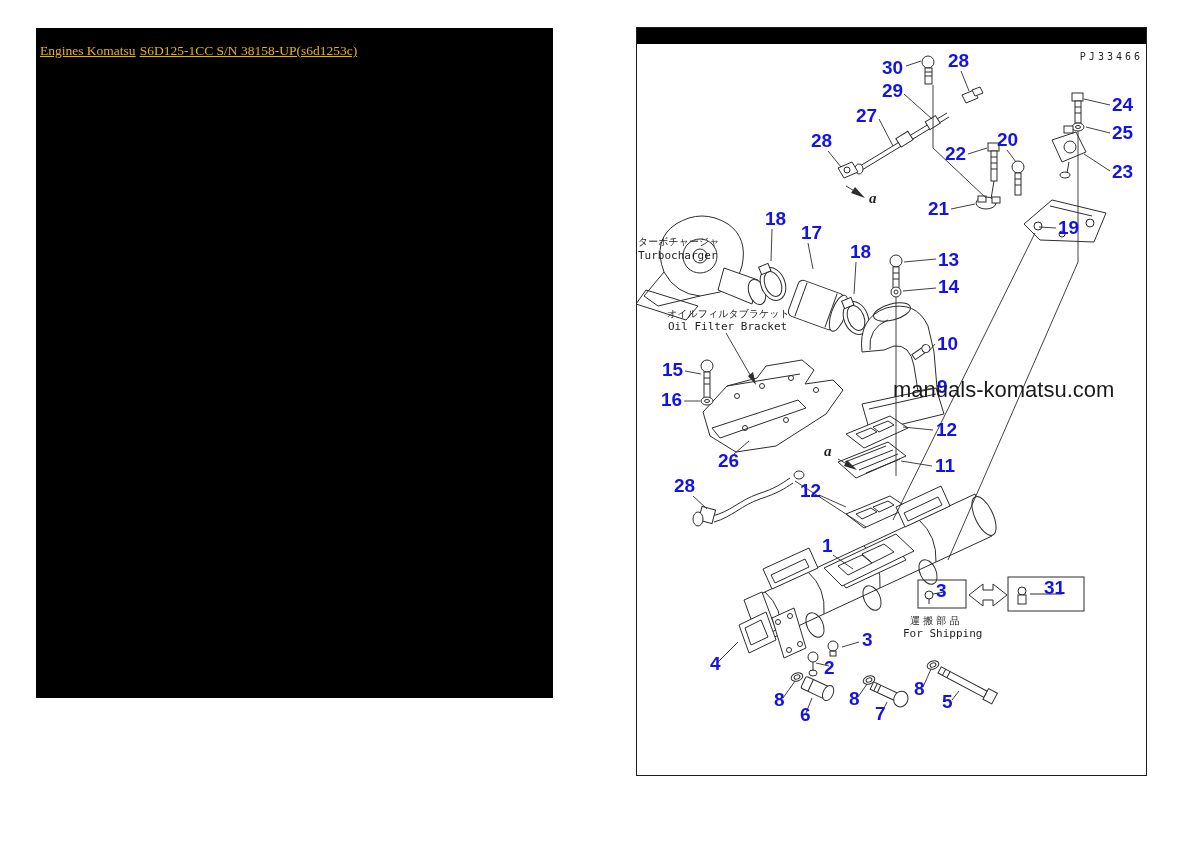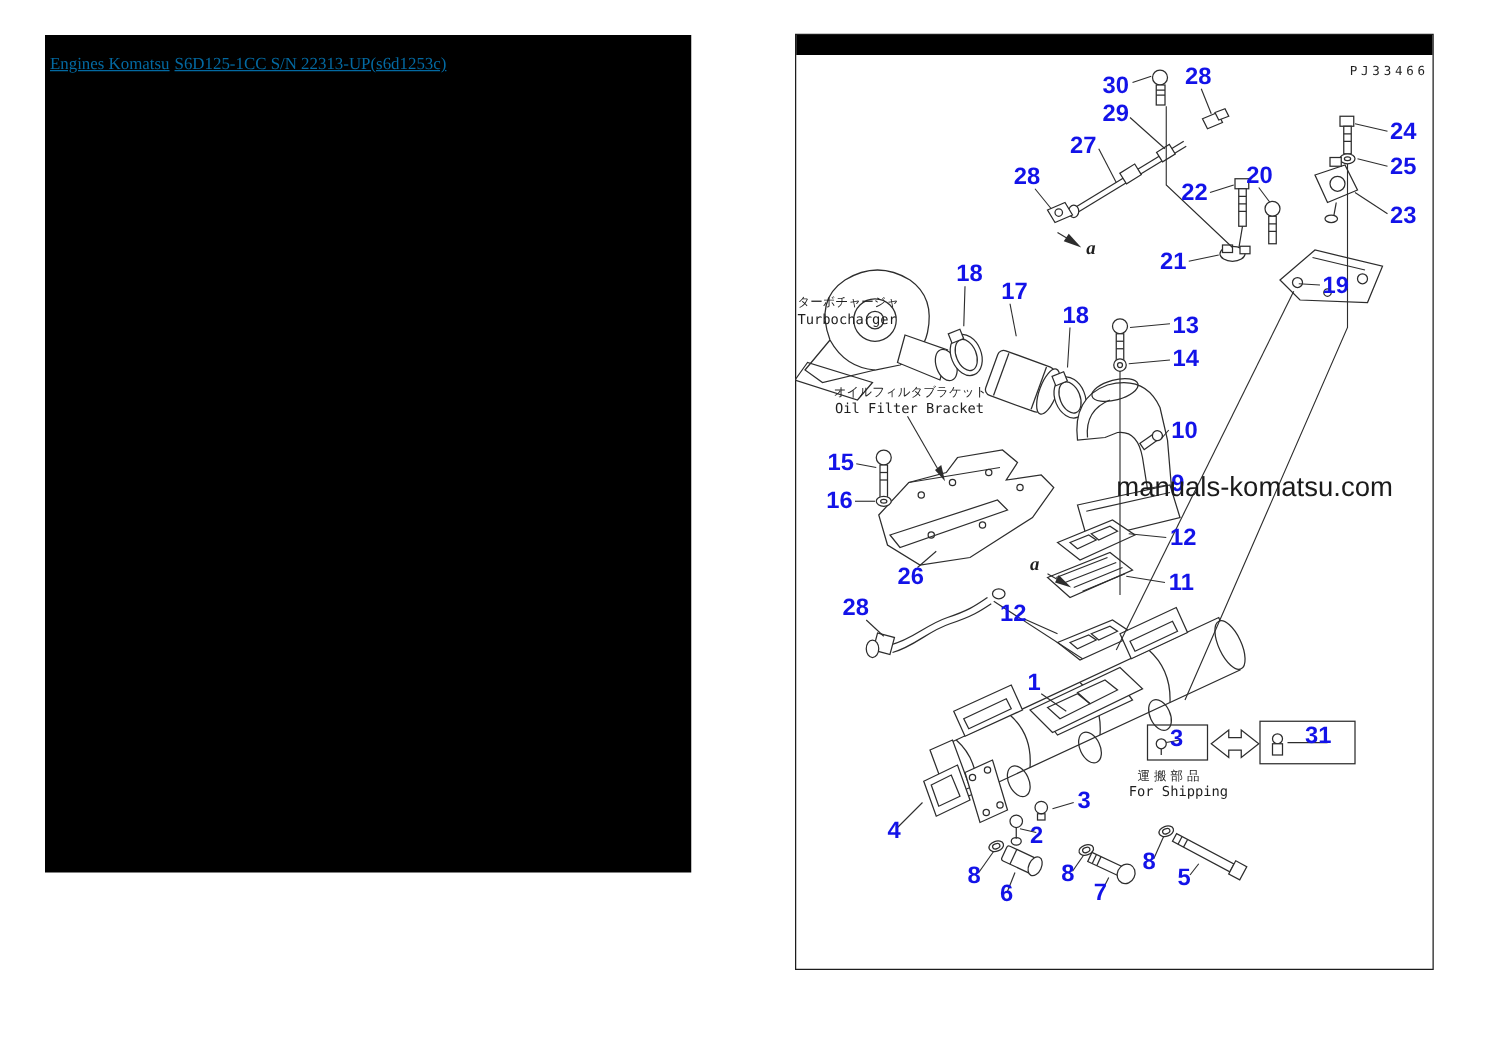--- a/index.html
+++ b/index.html
@@ -1,42 +1,42 @@
 <!DOCTYPE html>
 <html style="--accent: #1313e8;"><head>
 <meta charset="utf-8">
 <style>
   html,body{margin:0;padding:0;background:#ffffff;}
   body{width:1190px;height:842px;position:relative;overflow:hidden;
        font-family:"Liberation Sans",sans-serif;}
   .left-panel{position:absolute;left:36px;top:28px;width:517px;height:670px;background:#000;}
   .breadcrumb{position:absolute;left:4px;top:15px;white-space:nowrap;
        font-family:"Liberation Serif",serif;font-size:13.5px;}
-  .breadcrumb a{color:#0369a1;margin-right:4px;}
+  .breadcrumb a{color:#eab308;margin-right:4px;}
   .diagram-panel{position:absolute;left:636px;top:27px;width:511px;height:749px;
        border:1px solid #1c1c1c;box-sizing:border-box;background:#fff;}
   .diagram-topbar{position:absolute;left:0;top:0;width:100%;height:16px;background:#000;}
   svg{position:absolute;left:0;top:0;}
   .ln{stroke:#2d2d2d;stroke-width:1;fill:none;}
   .lnf{stroke:#2d2d2d;stroke-width:1;fill:#ffffff;}
   .solid{fill:#2d2d2d;stroke:none;}
   .leader{stroke:#2d2d2d;stroke-width:0.9;fill:none;}
   .callout{fill:var(--accent,#1313e8);font:700 19px "Liberation Sans",sans-serif;}
   .vmark{fill:#1f1f1f;font:italic 700 15px "Liberation Serif",serif;}
   .jp{fill:#1f1f1f;font:10px "DejaVu Sans",sans-serif;}
   .en{fill:#1f1f1f;font:11px "DejaVu Sans Mono",monospace;}
   .code{fill:#1f1f1f;font:10px "DejaVu Sans Mono",monospace;letter-spacing:3px;}
   .wm{fill:#1b1b1b;font:22px "Liberation Sans",sans-serif;}
 </style>
 </head>
 <body>
 
 <div class="left-panel">
   <div class="breadcrumb">
-    <a href="#">Engines Komatsu</a><a href="#">S6D125-1CC S/N 22313-UP(s6d1253c)</a>
+    <a href="#">Engines Komatsu</a><a href="#">S6D125-1CC S/N 38158-UP(s6d1253c)</a>
   </div>
 </div>
 
 <div class="diagram-panel">
   <div class="diagram-topbar"></div>
 </div>
 
 <svg id="diagram-svg" width="511" height="749" viewBox="636 27 511 749" style="left:636px;top:27px;">
 
   <g>

